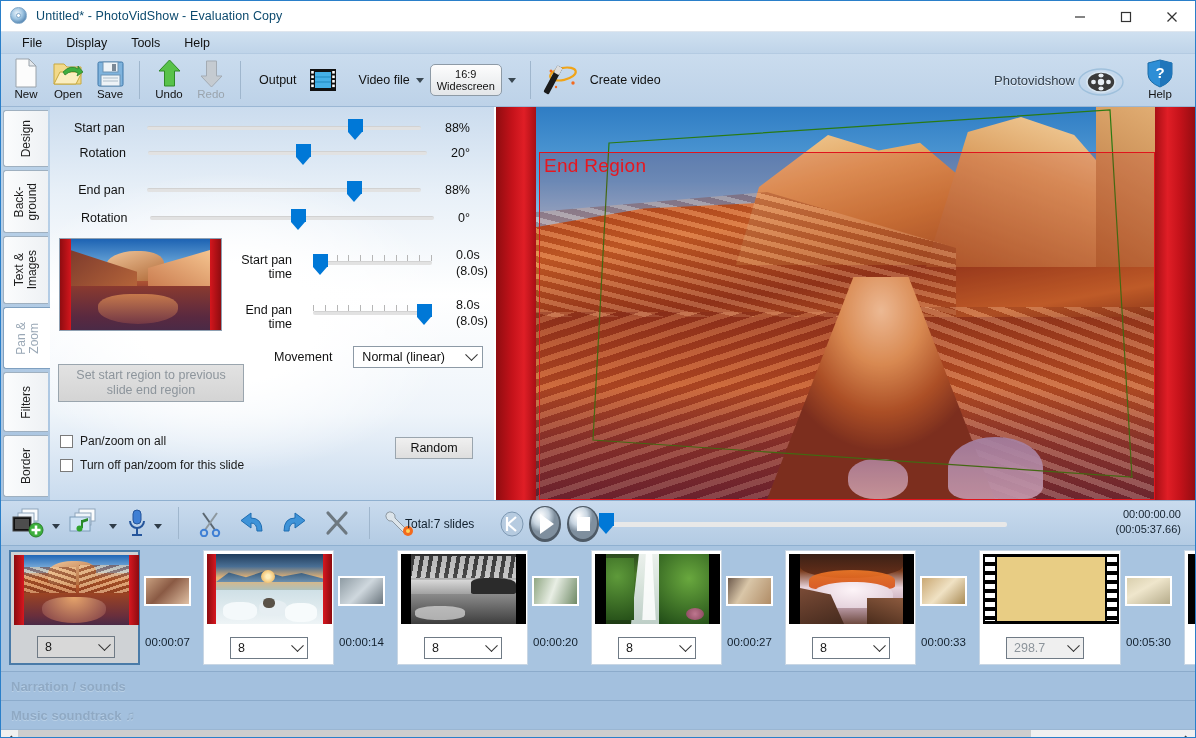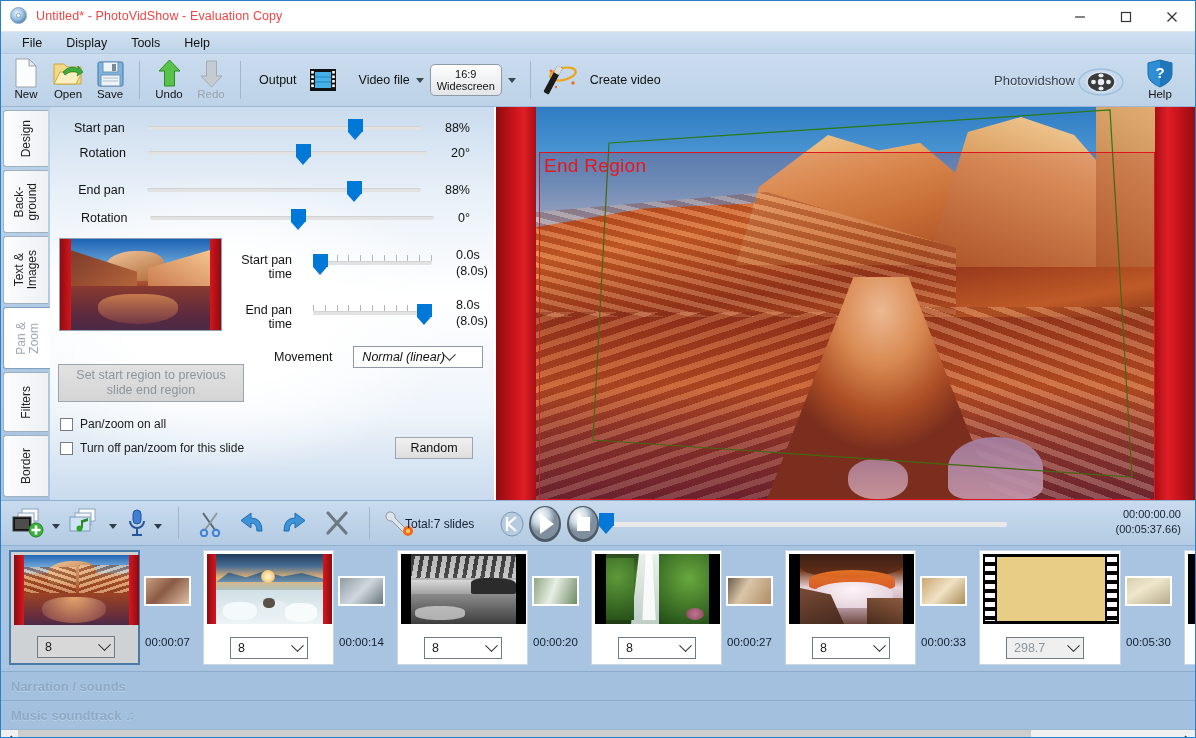--- a/index.html
+++ b/index.html
@@ -23,21 +23,21 @@
     border-bottom:1px solid #dfe6ee;
     position:relative;
   }
   .title-icon { width:18px;height:18px;margin-left:9px;margin-right:8px;position:relative;flex:none; }
   .title-icon .disc {
     width:17px;height:17px;border-radius:50%;
     background:radial-gradient(circle at 40% 35%, #e9f2fa 0%, #9bc2e0 45%, #5a8ab5 75%, #3a6a95 100%);
     border:1px solid #7fa6c8;
   }
   .title-icon .hole{position:absolute;left:6px;top:6px;width:5px;height:5px;border-radius:50%;background:#fff;border:1px solid #7fa6c8;}
-  .title-text { font-size:12.5px; color:#ef4444; letter-spacing:.1px;text-align:center; }
+  .title-text { font-size:12.5px; color:#0c4a6e; letter-spacing:.1px;text-align:center; }
   .wincontrols { position:absolute; right:0; top:0; height:31px; display:flex; }
   .wbtn { width:46px;height:31px;display:flex;align-items:center;justify-content:center;color:#333; }
   .wbtn svg{display:block}
 
   
   .menubar {
     height:22px; background:linear-gradient(#cfe0f0,#bfd4e9);
     display:flex; align-items:center; padding-left:10px; gap:2px;
     border-bottom:1px solid #b4cbe2;
   }
@@ -103,31 +103,31 @@
   .sthumb u{display:block;width:0;height:0;border-left:7.5px solid transparent;border-right:7.5px solid transparent;border-top:8px solid #0078d7;}
   .sval{font-size:12.5px;color:#111;}
 
   .ticks{position:absolute;left:0;right:0;top:-7px;height:6px;display:flex;justify-content:space-between;}
   .ticks b{display:block;width:1px;height:6px;background:#b6b6b6;}
 
   .thumbbox{width:163px;height:93px;border:1px solid #8ea0b2;overflow:hidden;position:relative;background:#000;}
 
   .combo{
     height:22px;border:1px solid #8d9aa6;background:#fff;
-    display:flex;align-items:center;
-    padding:0 6px 0 8px;font-size:12.5px;color:#111;font-style:italic;
+    display:flex;align-items:center;justify-content:space-between;
+    padding:0 6px 0 8px;font-size:12.5px;color:#111;
   }
   .chev{width:9px;height:9px;border-right:1.6px solid #333;border-bottom:1.6px solid #333;transform:rotate(45deg) translate(-2px,-2px);}
 
   .btn{
     border:1px solid #9aa5ae;background:linear-gradient(#f0f0f0,#dedede);
     font-size:12.5px;color:#111;display:flex;align-items:center;justify-content:center;text-align:center;
   }
   .btn.dis{color:#8d959c;background:linear-gradient(#e2e2e2,#d4d4d4);}
-  .cbrow{display:flex;align-items:center;gap:7px;}
+  .cbrow{display:flex;align-items:center;gap:7px;margin-top:17px;}
   .cbox{width:13px;height:13px;border:1px solid #7a7a7a;background:#fff;}
 
   
   .preview{position:absolute;left:495px;top:0;width:701px;height:393px;background:#000;overflow:hidden;}
   .preview .photo{position:absolute;inset:0;}
   .sky{position:absolute;left:0;top:0;right:0;height:42%;
        background:linear-gradient(180deg,#2f7dc4 0%,#5aa2d8 45%,#9ec9e6 75%,#d9e6ee 100%);}
   .redbarL{position:absolute;left:0;top:0;bottom:0;width:40px;
        background:linear-gradient(90deg,#8f0c10,#c4121a 40%,#e01e26 70%,#a80f15);}
   .redbarR{position:absolute;right:0;top:0;bottom:0;width:42px;

